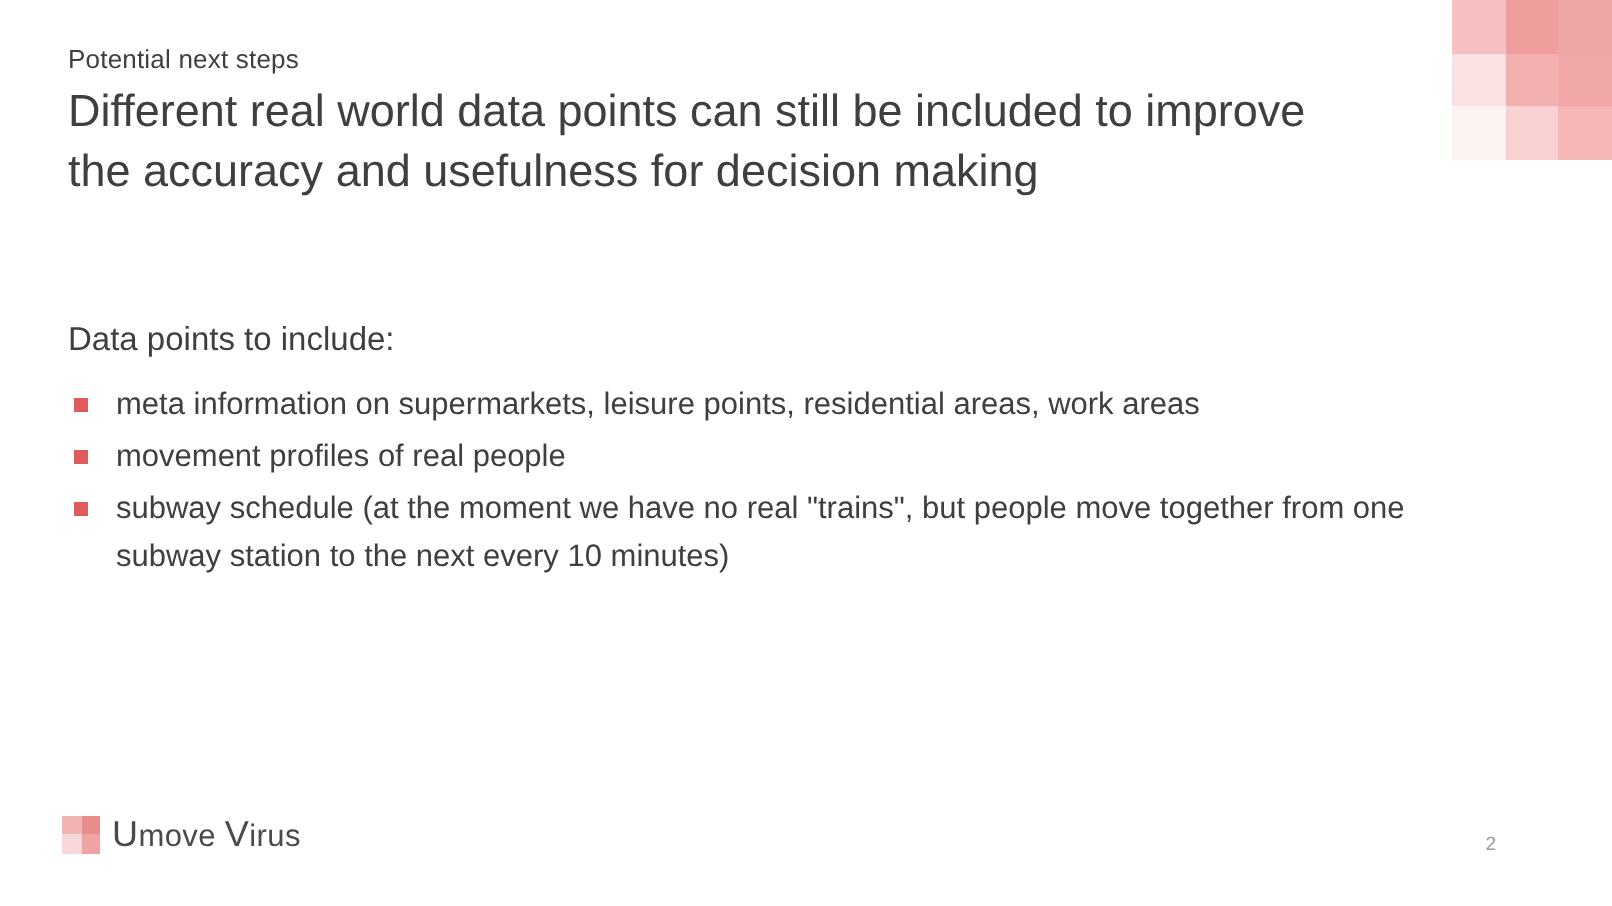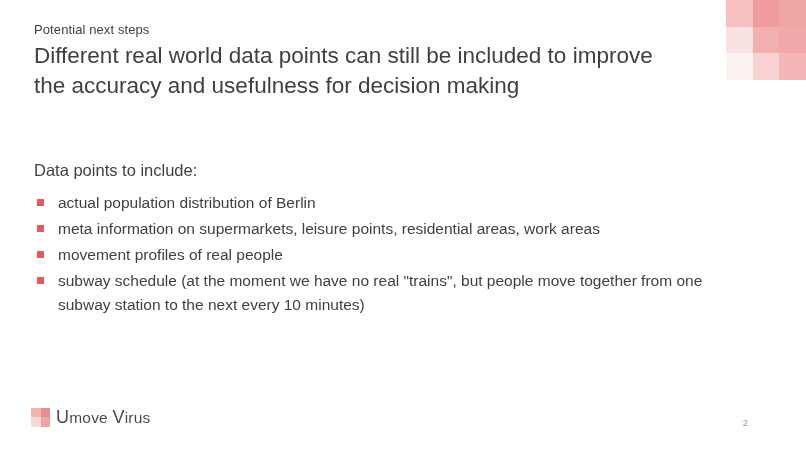--- a/index.html
+++ b/index.html
@@ -148,21 +148,20 @@
     <div class="cell" style="background: rgb(244, 182, 182);"></div>
   </div>
 
   <div class="eyebrow">Potential next steps</div>
 
   <div class="title">Different real world data points can still be included to improve the accuracy and usefulness for decision making</div>
 
   <div class="lead">Data points to include:</div>
 
   <ul class="bullets">
-    <li><span class="sq" style="background: rgb(224, 92, 92);"></span><span>actual population distribution of Berlin</span></li>
     <li><span class="sq" style="background: rgb(224, 92, 92);"></span><span>meta information on supermarkets, leisure points, residential areas, work areas</span></li>
     <li><span class="sq" style="background: rgb(224, 92, 92);"></span><span>movement profiles of real people</span></li>
     <li><span class="sq" style="background: rgb(224, 92, 92);"></span><span>subway schedule (at the moment we have no real "trains", but people move together from one subway station to the next every 10 minutes)</span></li>
   </ul>
 
   <div class="footer-logo">
     <div class="logo-mark">
       <div class="cell" style="background: rgb(242, 179, 179);"></div>
       <div class="cell" style="background: rgb(233, 140, 140);"></div>
       <div class="cell" style="background: rgb(248, 217, 217);"></div>

